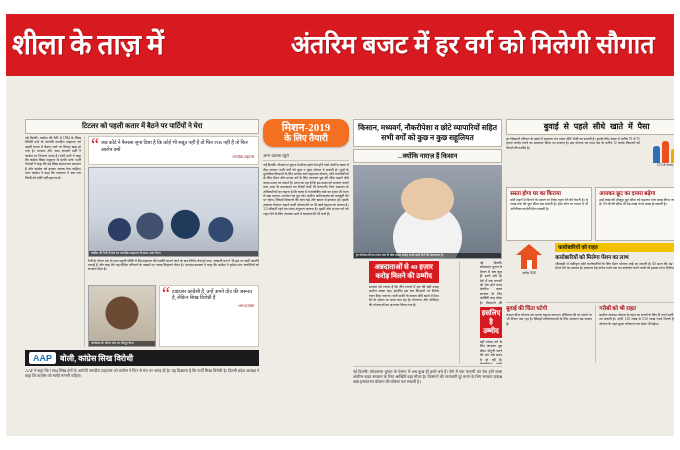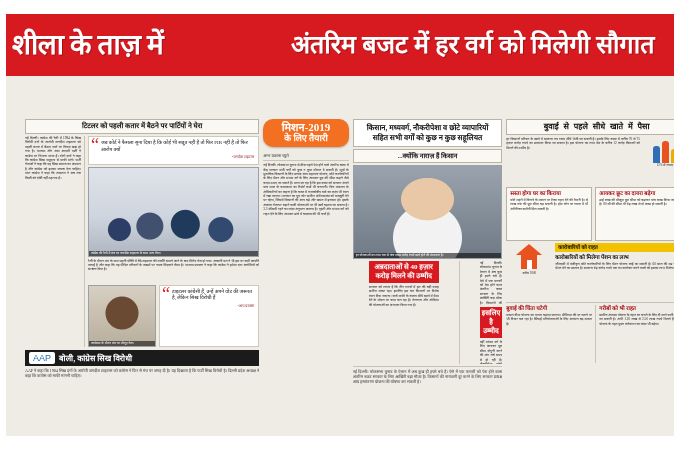--- a/index.html
+++ b/index.html
@@ -80,21 +80,21 @@
 
   
   .box-head{
     border:1px solid #b9b3a6;background:#faf8f3;
     padding:2px 3px;box-sizing:border-box;
     font-family:"Liberation Serif", serif;font-weight:bold;
     color:#111;
   }
   .dark-head{
     background:#1b1b1b;color:#fff;font-family:"Liberation Serif", serif;
-    font-weight:bold;font-size:7.5px;line-height:10px;padding:3px 12px;
+    font-weight:bold;font-size:7.5px;line-height:10px;padding:3px 4px;
     text-align:center;
   }
 
   
   .photo{
     background:#b9bcc2;position:relative;overflow:hidden;border:1px solid #9aa0a6;
   }
   .photo .cap{
     position:absolute;left:0;bottom:0;width:100%;
     background:rgba(0,0,0,.55);color:#fff;font-size:3.2px;line-height:5px;
@@ -120,21 +120,21 @@
       radial-gradient(ellipse at 50% 78%, #f2f2f2 0 34px, transparent 35px),
       linear-gradient(#9aa3ad 0%, #6f7a86 100%);
   }
 
   
   .aap{
     background:#1b1b1b;color:#fff;display:flex;align-items:center;gap:4px;
     padding:2px 4px;box-sizing:border-box;
   }
   .aap .logo{
-    background:#ffffff;color:#1a6fb5;font-weight:normal;font-size:9px;
+    background:#ffffff;color:#1a6fb5;font-weight:bold;font-size:9px;
     padding:1px 4px;border-radius:2px;font-family:"Liberation Sans",sans-serif;
   }
   .aap .txt{font-family:"Liberation Serif",serif;font-weight:bold;font-size:8px;}
 
   
   .quote{
     position:relative;background:#ffffff;border:1px solid #cfc9bc;
     padding:3px 4px 3px 12px;box-sizing:border-box;
     font-family:"Liberation Serif", serif;font-size:5px;line-height:6.5px;color:#111;
   }

